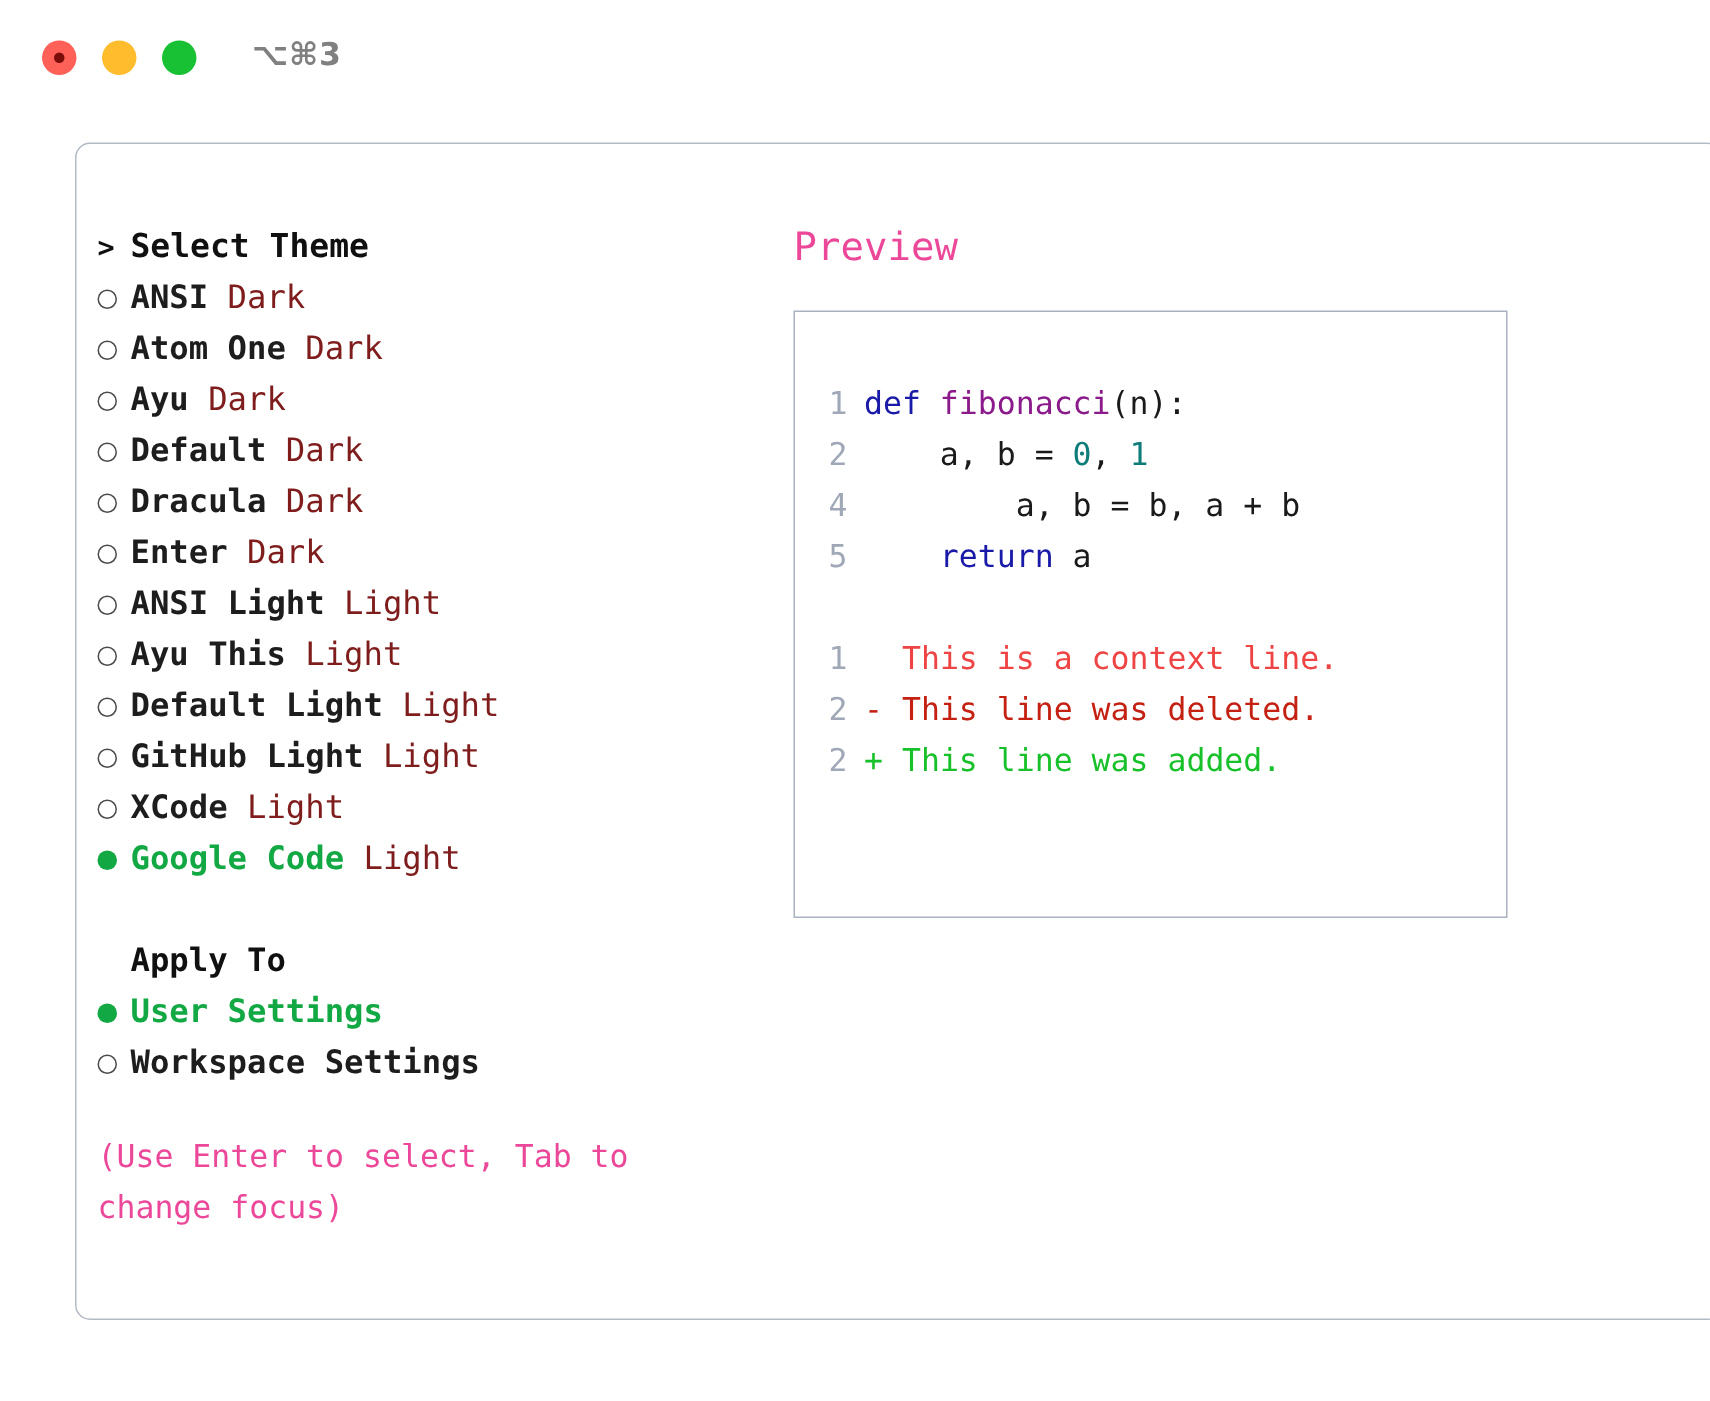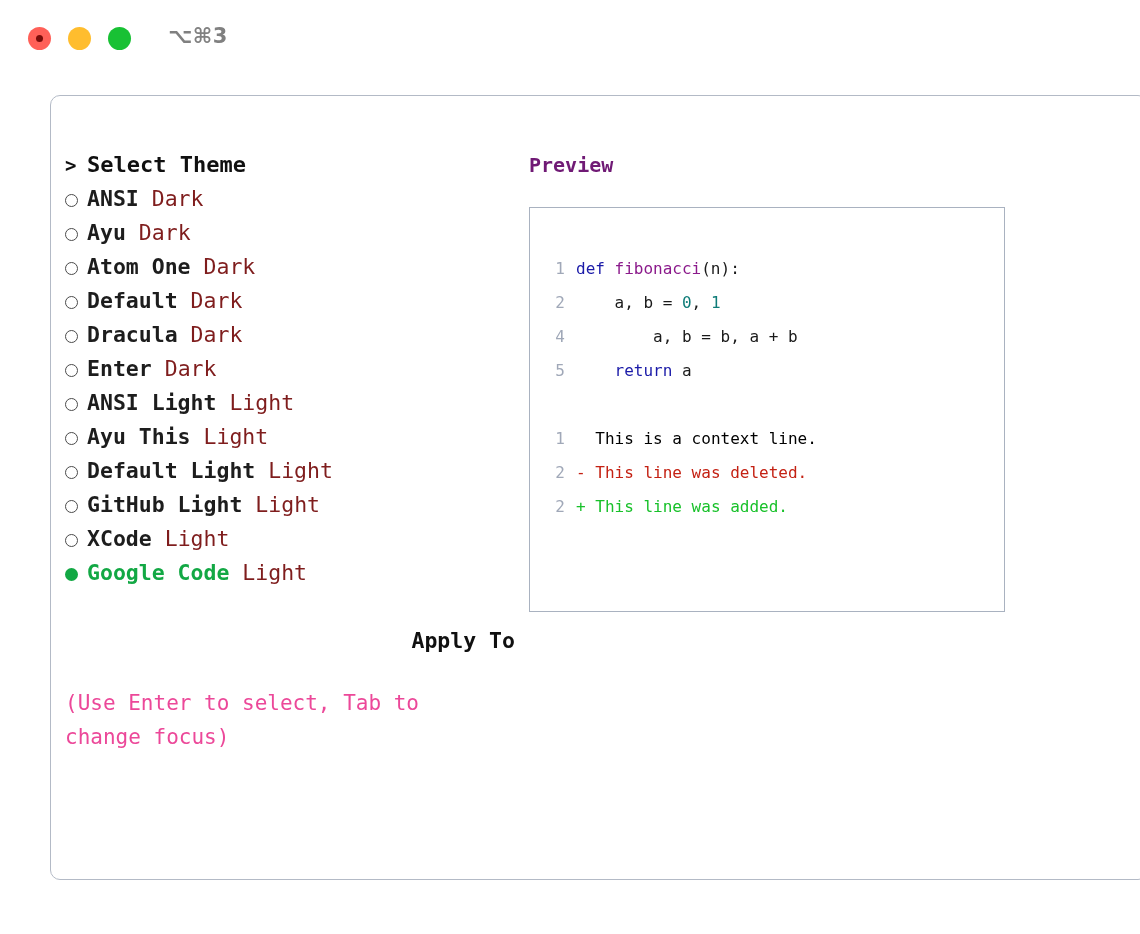--- a/index.html
+++ b/index.html
@@ -135,78 +135,77 @@
   }
   .hdr .marker { font-weight: 700; color: #101010; }
   .tname { color: #1d1d1d; font-weight: bold; }
   .tname.sel { color: #12a844; }
   .tcat { color: #7f1d1d; }
   .sub-hdr {
     font-weight: 700;
     font-size: 21.5px;
     color: #101010;
     padding-left: 22px;
-    text-align: right;
   }
   .spacer { height: 34px; }
   #hint {
     margin-top: 28px;
     font-size: 21px;
     line-height: 34px;
     color: #ec4899;
     width: 410px;
   }
 
   
   #right-col {
     position: absolute;
     left: 478px;
     top: 52px;
     width: 500px;
   }
   #preview-title {
-    font-size: 20px;
-    font-weight: 700;
-    color: #701a75;
+    font-size: 26px;
+    font-weight: 400;
+    color: #ec4899;
     line-height: 34px;
   }
   #preview-box {
     margin-top: 25px;
     width: 476px;
     height: 405px;
     border: 1.5px solid #a9b2c0;
     background: #ffffff;
     box-sizing: border-box;
     position: relative;
   }
   #code-area {
     position: absolute;
     left: 13px;
     top: 44px;
     right: 6px;
   }
   .cline {
-    font-size: 16px;
+    font-size: 21px;
     line-height: 34px;
     white-space: pre;
     font-family: "DejaVu Sans Mono", "Liberation Mono", monospace;
   }
   .gut {
     display: inline-block;
     width: 22px;
     text-align: right;
     color: #a0a8b8;
     margin-right: 11px;
   }
   .kw  { color: #1a1aa8; }
   .fn  { color: #8b1a8b; }
   .num { color: #0e7c78; }
   .pln { color: #1a1a1a; }
   .gap { height: 34px; }
-  .ctx { color: #000000; }
+  .ctx { color: #ef4444; }
   .del { color: #c42113; }
   .add { color: #18c12a; }
 </style>
 </head>
 <body>
 
 <div id="window">
 
   <div id="titlebar">
     <div class="tl-dot tl-red"></div>
@@ -216,36 +215,40 @@
   </div>
 
   <div id="panel">
 
     <div id="left-col">
       <div class="row hdr">
         <span class="marker">&gt;</span><span>Select Theme</span>
       </div>
       <div id="theme-list">
           <div class="row"><span class="marker-ring"><i></i></span><span class="tname">ANSI</span> <span class="tcat">Dark</span></div>
+          <div class="row"><span class="marker-ring"><i></i></span><span class="tname">Atom One</span> <span class="tcat">Dark</span></div>
           <div class="row"><span class="marker-ring"><i></i></span><span class="tname">Ayu</span> <span class="tcat">Dark</span></div>
-          <div class="row"><span class="marker-ring"><i></i></span><span class="tname">Atom One</span> <span class="tcat">Dark</span></div>
           <div class="row"><span class="marker-ring"><i></i></span><span class="tname">Default</span> <span class="tcat">Dark</span></div>
           <div class="row"><span class="marker-ring"><i></i></span><span class="tname">Dracula</span> <span class="tcat">Dark</span></div>
           <div class="row"><span class="marker-ring"><i></i></span><span class="tname">Enter</span> <span class="tcat">Dark</span></div>
           <div class="row"><span class="marker-ring"><i></i></span><span class="tname">ANSI Light</span> <span class="tcat">Light</span></div>
           <div class="row"><span class="marker-ring"><i></i></span><span class="tname">Ayu This</span> <span class="tcat">Light</span></div>
           <div class="row"><span class="marker-ring"><i></i></span><span class="tname">Default Light</span> <span class="tcat">Light</span></div>
           <div class="row"><span class="marker-ring"><i></i></span><span class="tname">GitHub Light</span> <span class="tcat">Light</span></div>
           <div class="row"><span class="marker-ring"><i></i></span><span class="tname">XCode</span> <span class="tcat">Light</span></div>
           <div class="row"><span class="marker-dot"><i></i></span><span class="tname sel">Google Code</span> <span class="tcat">Light</span></div>
         </div>
 
       <div class="spacer"></div>
 
       <div class="row sub-hdr">Apply To</div>
+      <div id="apply-list">
+          <div class="row"><span class="marker-dot"><i></i></span><span class="tname sel">User Settings</span></div>
+          <div class="row"><span class="marker-ring"><i></i></span><span class="tname">Workspace Settings</span></div>
+        </div>
 
       <div id="hint">(Use Enter to select, Tab to change focus)</div>
     </div>
 
     <div id="right-col">
       <div id="preview-title">Preview</div>
       <div id="preview-box">
         <div id="code-area">
             <div class="cline"><span class="gut">1</span><span class="kw">def </span><span class="fn">fibonacci</span><span class="pln">(n):</span></div>
             <div class="cline"><span class="gut">2</span><span class="pln">    a, b = </span><span class="num">0</span><span class="pln">, </span><span class="num">1</span></div>

